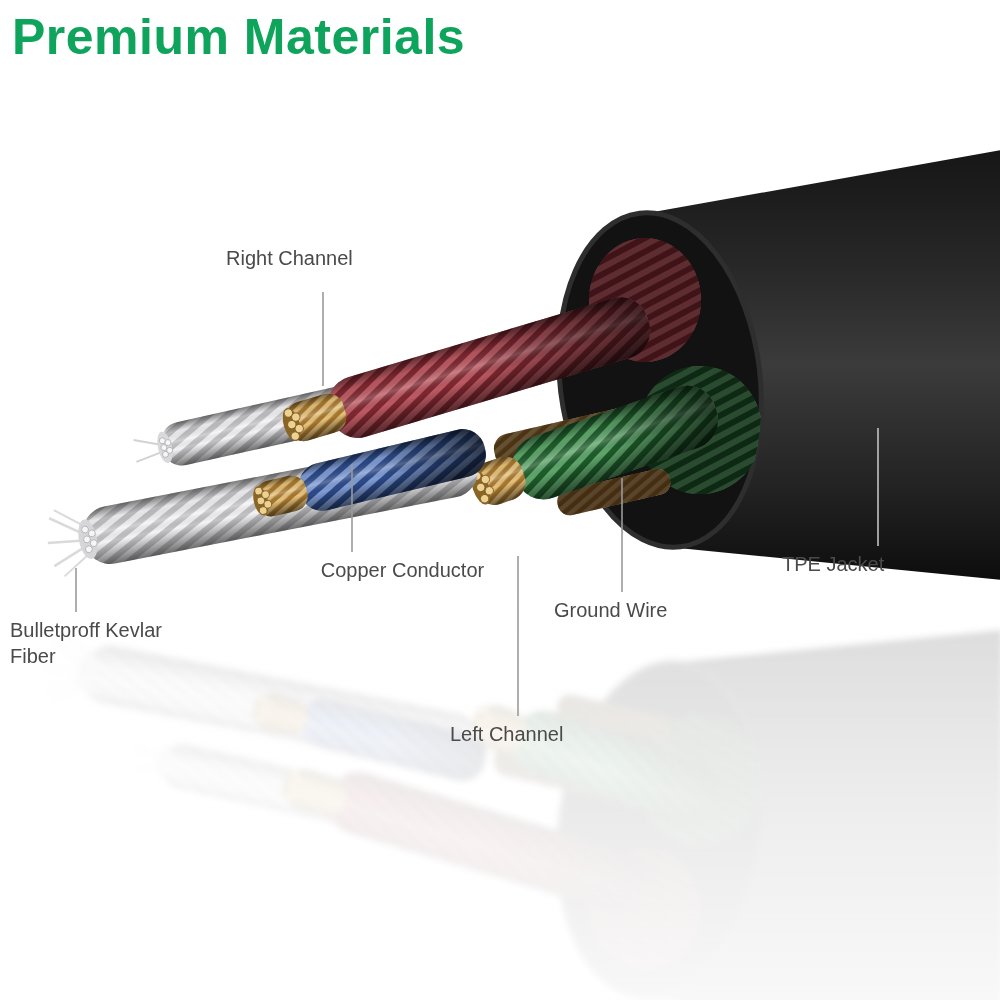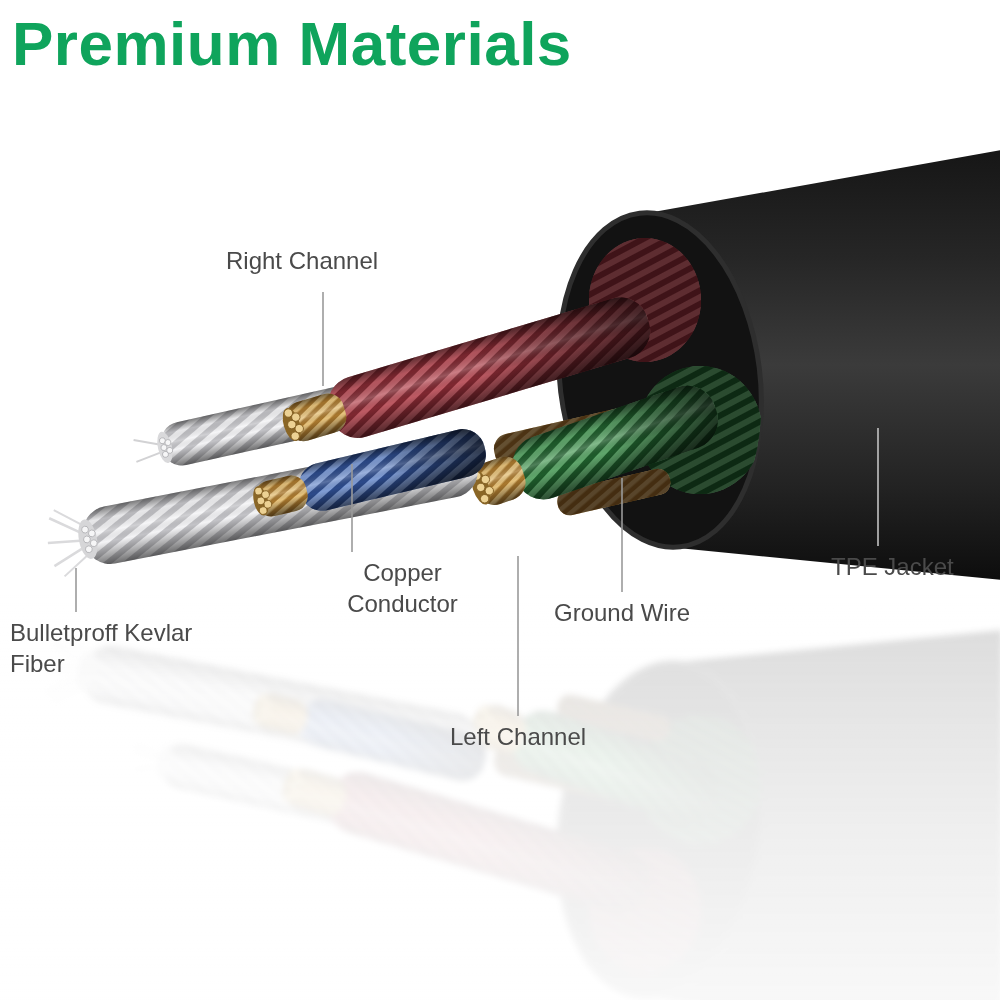--- a/index.html
+++ b/index.html
@@ -6,35 +6,35 @@
   .stage{
     position:relative;
     width:1000px;height:1000px;
     background:var(--background,#fff);
     overflow:hidden;
     font-family:"Liberation Sans",sans-serif;
   }
   .stage svg{position:absolute;left:0;top:0;}
   .title{
     position:absolute;left:12px;top:8px;margin:0;
-    font-size:62px;font-weight:bold;letter-spacing:0.5px;
+    font-size:50px;font-weight:bold;letter-spacing:0.5px;
     color:var(--title-green,#10a55c);
   }
   .label{
     position:absolute;
-    font-size:24px;line-height:1.28;
+    font-size:20px;line-height:1.28;
     color:var(--label-text,#4a4a4a);
     white-space:normal;
   }
   #lbl-right-channel{left:226px;top:246px;}
   #lbl-copper-conductor{left:320px;top:558px;width:165px;text-align:center;}
   #lbl-kevlar{left:10px;top:618px;width:190px;}
   #lbl-ground-wire{left:554px;top:598px;}
   #lbl-left-channel{left:450px;top:722px;}
-  #lbl-tpe-jacket{left:831px;top:552px;}
+  #lbl-tpe-jacket{left:782px;top:552px;}
 </style>
 </head>
 <body>
 
 <div class="stage">
 
   <svg width="1000" height="1000" viewBox="0 0 1000 1000">
     <defs>
       <linearGradient id="jacketGrad" x1="0" y1="0" x2="0" y2="1">
         <stop offset="0" stop-color="#161616"></stop>

